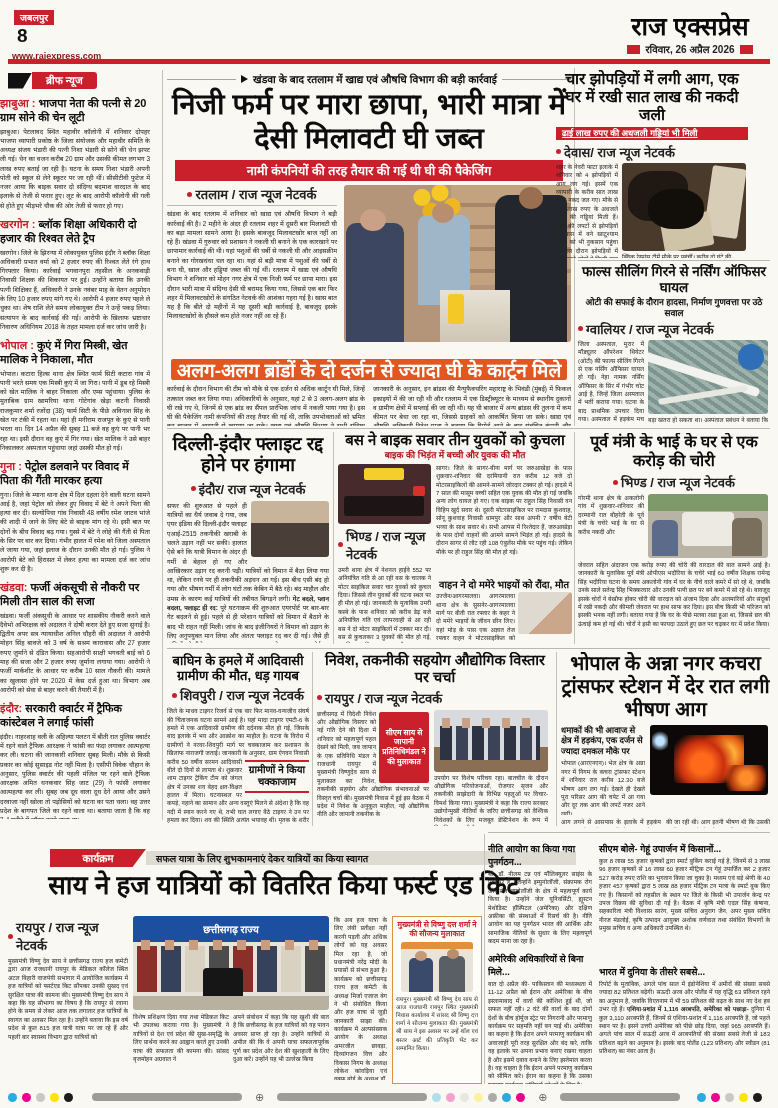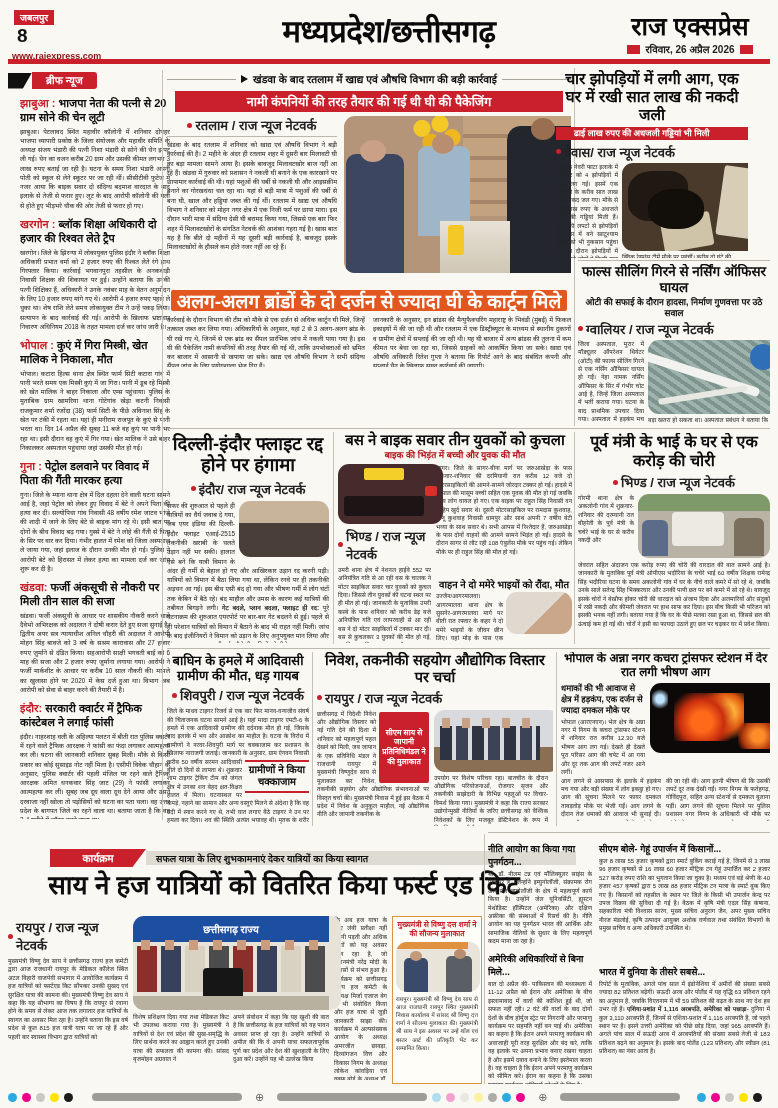--- a/index.html
+++ b/index.html
@@ -10,21 +10,21 @@
   .b6{font-size:6px;line-height:1.4;text-align:justify;color:#262626;overflow:hidden;}
   .hd{font-weight:800;color:#0d0d0d;text-align:center;line-height:1.16;}
   .by{font-size:13px;font-weight:700;color:#222;display:flex;align-items:center;justify-content:center;gap:3px;}
   .by::before{content:"";width:5px;height:5px;border-radius:50%;background:#c9202b;flex:0 0 auto;}
   .by.left{justify-content:flex-start;}
   .rb{background:#c9202b;color:#fff;font-weight:700;display:flex;align-items:center;justify-content:center;text-align:center;}
   .ob{background:#e2571f;color:#fff;font-weight:800;display:flex;align-items:center;justify-content:center;border-radius:2px;}
   .rule{background:#c9202b;}
   .hline{background:#bdb8ad;height:1px;}
   .vline{background:#c6c1b6;width:1px;}
-  .photo{position:relative;overflow:hidden;background:#8a857c;border-radius:11px;flex:0 0 auto;padding-left:12px;}
+  .photo{position:relative;overflow:hidden;background:#8a857c;border-radius:3px;flex:0 0 auto;}
   .ply{position:absolute;}
   .citytab{display:inline-block;background:#c9202b;color:#fff;font-weight:700;font-size:9.5px;padding:1px 6px;}
   .pagenum{font-size:19px;font-weight:800;color:#111;padding-left:3px;}
   .secttitle{font-size:31px;font-weight:800;text-align:center;color:#0a0a0a;letter-spacing:-0.5px;}
   .paper{font-size:25px;font-weight:800;color:#0a0a0a;line-height:1;}
   .daterow{display:flex;align-items:center;justify-content:center;gap:5px;margin-top:3px;}
   .rblk{width:13px;height:9px;background:#c9202b;display:inline-block;}
   .datetxt{font-size:10px;font-weight:700;color:#222;text-align:center;}
   .website{font-size:9px;font-weight:800;color:#8b1216;}
   .wedge{width:24px;height:16px;background:#111;clip-path:polygon(0 0,100% 0,62% 100%,0 100%);}
@@ -58,37 +58,36 @@
 </style>
 </head>
 <body>
 
 <div class="page">
 
   <div class="s" style="left:14px;top:7px;width:70px;">
     <div class="citytab">जबलपुर</div>
     <div class="pagenum">8</div>
   </div>
-  <div class="s secttitle" style="left:165px;top:9px;width:448px;">मध्यप्रदेश/छत्तीसगढ़</div>
   <div class="s" style="left:612px;top:14px;width:156px;text-align:center;">
     <div class="paper">राज एक्सप्रेस</div>
     <div class="daterow">
       <span class="rblk"></span>
       <span class="datetxt">रविवार, 26 अप्रैल 2026</span>
       <span class="rblk"></span>
     </div>
   </div>
   <div class="s website" style="left:12px;top:51px;">www.rajexpress.com</div>
   <div class="s rule" style="left:8px;top:59px;width:762px;height:5px;"></div>
 
   <div class="s briefbadge" style="left:8px;top:72px;">
     <span class="wedge"></span>
     <span class="briefbox">ब्रीफ न्यूज</span>
   </div>
-  <div class="s" style="left:20px;top:97px;width:150px;height:722px;overflow:hidden;">
+  <div class="s" style="left:0;top:97px;width:150px;height:722px;overflow:hidden;">
     <div class="brief-item">
       <div class="brief-h"><span class="bcity">झाबुआ :</span> <span>भाजपा नेता की पत्नी से 20 ग्राम सोने की चेन लूटी</span></div>
       <div class="b" style="max-height:90px;">झाबुआ। पेटलावद स्थित महावीर कॉलोनी में शनिवार दोपहर भाजपा व्यापारी प्रकोष्ठ के जिला संयोजक और महावीर समिति के अध्यक्ष संजय भंडारी की पत्नी निशा भंडारी से सोने की चेन झपट ली गई। चेन का वजन करीब 20 ग्राम और उसकी कीमत लगभग 3 लाख रुपए बताई जा रही है। घटना के समय निशा भंडारी अपनी पोती को स्कूल से लेने स्कूटर पर जा रही थीं। सीसीटीवी फुटेज में नजर आया कि बाइक सवार दो संदिग्ध बदमाश वारदात के बाद इलाके से तेजी से फरार हुए। लूट के बाद आरोपी कॉलोनी की गली से होते हुए भीड़भरे चौक की ओर तेजी से फरार हो गए।</div>
     </div>
     <div class="brief-item">
       <div class="brief-h"><span class="bcity">खरगोन :</span> <span>ब्लॉक शिक्षा अधिकारी दो हजार की रिश्वत लेते ट्रैप</span></div>
       <div class="b" style="max-height:90px;">खरगोन। जिले के झिरन्या में लोकायुक्त पुलिस इंदौर ने ब्लॉक शिक्षा अधिकारी प्रभात वर्मा को 2 हजार रुपए की रिश्वत लेते रंगे हाथ गिरफ्तार किया। कार्रवाई भगवानपुरा तहसील के अनकवाड़ी निवासी शिक्षक की शिकायत पर हुई। उन्होंने बताया कि उनकी पत्नी शिक्षिका हैं, अधिकारी ने उनके नवंबर माह के वेतन अनुमोदन के लिए 10 हजार रुपए मांगे गए थे। आरोपी 4 हजार रुपए पहले ले चुका था। शेष राशि लेते समय लोकायुक्त टीम ने उन्हें पकड़ लिया। सत्यापन के बाद कार्रवाई की गई। आरोपी के खिलाफ भ्रष्टाचार निवारण अधिनियम 2018 के तहत मामला दर्ज कर जांच जारी है।</div>
     </div>
     <div class="brief-item">
       <div class="brief-h"><span class="bcity">भोपाल :</span> <span>कुएं में गिरा मिस्त्री, खेत मालिक ने निकाला, मौत</span></div>
@@ -109,20 +108,21 @@
   </div>
   <div class="s vline" style="left:162px;top:70px;height:750px;"></div>
 
   <div class="s" style="left:167px;top:70px;width:404px;height:356px;overflow:hidden;">
     <div class="kick">
       <span class="kline"></span>
       <span class="karrow"></span>
       <span class="ktext">खंडवा के बाद रतलाम में खाद्य एवं औषधि विभाग की बड़ी कार्रवाई</span>
       <span class="kline"></span>
     </div>
+    <div class="hd" style="font-size:29px;">निजी फर्म पर मारा छापा, भारी मात्रा में देसी मिलावटी घी जब्त</div>
     <div class="rb" style="height:21px;margin:5px 8px 4px;font-size:12.5px;">नामी कंपनियों की तरह तैयार की गई थी घी की पैकेजिंग</div>
     <div style="display:flex;gap:7px;">
       <div style="width:170px;flex:0 0 auto;">
         <div class="by" style="border-bottom:1px solid #bdb8ad;padding-bottom:2px;margin-bottom:3px;">रतलाम / राज न्यूज नेटवर्क</div>
         <div class="b" style="height:145px;">खंडवा के बाद रतलाम में शनिवार को खाद्य एवं औषधि विभाग ने बड़ी कार्रवाई की है। 2 महीने के अंदर ही रतलाम शहर में दूसरी बार मिलावटी घी का बड़ा मामला सामने आया है। इसके बावजूद मिलावटखोर बाज नहीं आ रहे हैं। खंडवा में गुरुवार को प्रशासन ने नकली घी बनाने के एक कारखाने पर छापामार कार्रवाई की थी। यहां पशुओं की चर्बी से नकली घी और आइसक्रीम बनाने का गोरखधंधा चल रहा था। यहां से बड़ी मात्रा में पशुओं की चर्बी से बना घी, खाल और हड्डियां जब्त की गई थीं। रतलाम में खाद्य एवं औषधि विभाग ने शनिवार को मोहन नगर क्षेत्र में एक निजी फर्म पर छापा मारा। इस दौरान भारी मात्रा में संदिग्ध देसी घी बरामद किया गया, जिससे एक बार फिर शहर में मिलावटखोरों के संगठित नेटवर्क की आशंका गहरा गई है। खास बात यह है कि बीते दो महीनों में यह दूसरी बड़ी कार्रवाई है, बावजूद इसके मिलावटखोरों के हौसले कम होते नजर नहीं आ रहे हैं।</div>
       </div>
       <div class="photo" style="width:227px;height:157px;background:#b4957a;">
         <div class="ply" style="right:0;top:0;width:120px;height:100px;background:repeating-linear-gradient(180deg,#c2a27f 0 18px,#a8866a 18px 22px);"></div>
         <div class="ply" style="left:60px;top:-6px;width:60px;height:46px;background:radial-gradient(circle at 30% 40%,#f4c826 8px,transparent 9px),radial-gradient(circle at 60% 30%,#f4c826 8px,transparent 9px),radial-gradient(circle at 80% 60%,#f0b820 8px,transparent 9px),radial-gradient(circle at 45% 70%,#e9b11c 8px,transparent 9px);"></div>
         <div class="ply" style="left:2px;top:38px;width:58px;height:120px;background:#3d4660;border-radius:10px 10px 0 0;"></div>
@@ -138,21 +138,21 @@
     <div class="ob" style="height:21px;margin:5px 4px 4px;font-size:19px;">अलग-अलग ब्रांडों के दो दर्जन से ज्यादा घी के कार्टून मिले</div>
     <div style="display:flex;gap:8px;">
       <div class="b" style="width:198px;height:52px;">कार्रवाई के दौरान विभाग की टीम को मौके से एक दर्जन से अधिक कार्टून घी मिले, जिन्हें तत्काल जब्त कर लिया गया। अधिकारियों के अनुसार, यहां 2 से 3 अलग-अलग ब्रांड के घी रखे गए थे, जिनमें से एक ब्रांड का सैंपल प्रारंभिक जांच में नकली पाया गया है। इस घी की पैकेजिंग नामी कंपनियों की तरह तैयार की गई थी, ताकि उपभोक्ताओं को भ्रमित कर बाजार में आसानी से खपाया जा सके। खाद्य एवं औषधि विभाग ने सभी संदिग्ध सैंपल जांच के लिए प्रयोगशाला भेज दिए हैं।</div>
       <div class="b" style="width:198px;height:52px;">जानकारी के अनुसार, इन ब्रांडस की मैन्युफैक्चरिंग महाराष्ट्र के भिवंडी (मुंबई) में फिकल इकाइयों में की जा रही थी और रतलाम में एक डिस्ट्रीब्यूटर के माध्यम से स्थानीय दुकानों व ग्रामीण क्षेत्रों में सप्लाई की जा रही थी। यह घी बाजार में अन्य ब्रांडस की तुलना में कम कीमत पर बेचा जा रहा था, जिससे ग्राहकों को आकर्षित किया जा सके। खाद्य एवं औषधि अधिकारी रितेश गुप्ता ने बताया कि रिपोर्ट आने के बाद संबंधित कंपनी और सप्लाई चैन के खिलाफ सख्त कार्रवाई की जाएगी।</div>
     </div>
   </div>
   <div class="s vline" style="left:574px;top:68px;height:358px;"></div>
 
   <div class="s" style="left:556px;top:70px;width:192px;height:188px;overflow:hidden;">
     <div class="hd" style="font-size:15.5px;">चार झोपड़ियों में लगी आग, एक घर में रखी सात लाख की नकदी जली</div>
-    <div class="rb" style="height:13px;margin:3px 0;font-size:8.6px;justify-content:flex-start;padding-left:18px;">ढाई लाख रुपए की अधजली गड्डियां भी मिली</div>
+    <div class="rb" style="height:13px;margin:3px 0;font-size:8.6px;justify-content:flex-start;padding-left:6px;text-decoration:underline;">ढाई लाख रुपए की अधजली गड्डियां भी मिली</div>
     <div class="by left" style="margin:1px 0 2px;">देवास/ राज न्यूज नेटवर्क</div>
     <div style="display:flex;gap:4px;">
       <div class="b6" style="width:62px;height:118px;">शहर के नेवरी फाटा इलाके में शनिवार को 4 झोपड़ियों में आग लग गई। इसमें एक व्यापारी के करीब सात लाख रुपए नकद जल गए। मौके से ढाई लाख रुपए के अधजले नोटों की गड्डियां मिली हैं। आग की लपटों से झोपड़ियों के पास में बने खाटूश्याम मंदिर को भी नुकसान पहुंचा है। इस दौरान झोपड़ियों में रहने वाले लोगों ने किसी तरह अपनी जान बचाई। हालांकि, उनका अधिकांश सामान आग में जल गया। सूचना मिलते ही देवास और सोनकच्छ से फायर</div>
       <div style="width:124px;">
         <div class="photo" style="width:124px;height:88px;background:#4a3a2c;">
           <div class="ply" style="left:6px;top:8px;width:60px;height:50px;background:#201812;border-radius:40% 30% 45% 35%;"></div>
           <div class="ply" style="right:4px;top:4px;width:34px;height:70px;background:#d8cdb6;border-radius:3px;transform:rotate(8deg);"></div>
           <div class="ply" style="left:40px;bottom:2px;width:50px;height:34px;background:#cfc3a8;border-radius:3px;transform:rotate(-10deg);"></div>
           <div class="ply" style="left:26px;top:26px;width:56px;height:40px;background:#120e0a;border-radius:45%;"></div>
         </div>
@@ -256,21 +256,21 @@
           <div class="ply" style="left:6px;top:16px;width:100px;height:34px;background:repeating-linear-gradient(90deg,#2d3342 0 12px,#d8dade 12px 16px,#3c4356 16px 28px,#d8dade 28px 32px);"></div>
           <div class="ply" style="left:8px;top:8px;width:100px;height:10px;background:repeating-linear-gradient(90deg,#c9a184 0 8px,transparent 8px 20px);"></div>
         </div>
         <div class="b6" style="height:66px;margin-top:2px;">उपयोग पर विशेष परिचय रहा। बातचीत के दौरान औद्योगिक परियोजनाओं, रोजगार सृजन और तकनीकी साझेदारी के विभिन्न पहलुओं पर विचार-विमर्श किया गया। मुख्यमंत्री ने कहा कि राज्य सरकार उद्योगोन्मुखी नीतियों के जरिए छत्तीसगढ़ को वैश्विक निवेशकों के लिए मजबूत डेस्टिनेशन के रूप में विकसित कर रही है।</div>
       </div>
     </div>
   </div>
   <div class="s vline" style="left:556px;top:652px;height:174px;"></div>
 
   <div class="s" style="left:561px;top:652px;width:209px;height:176px;overflow:hidden;">
-    <div class="hd" style="font-size:12px;">भोपाल के अन्ना नगर कचरा ट्रांसफर स्टेशन में देर रात लगी भीषण आग</div>
+    <div class="hd" style="font-size:20px;">भोपाल के अन्ना नगर कचरा ट्रांसफर स्टेशन में देर रात लगी भीषण आग</div>
     <div style="display:flex;gap:5px;margin-top:3px;">
       <div style="width:84px;flex:0 0 auto;">
         <div style="font-size:8.4px;font-weight:800;line-height:1.3;color:#111;">धमाकों की भी आवाज से क्षेत्र में हड़कंप, एक दर्जन से ज्यादा दमकल मौके पर</div>
         <div class="b6" style="height:56px;margin-top:2px;">भोपाल (आरएनएन)। भेल क्षेत्र के अन्ना नगर में निगम के कचरा ट्रांसफर स्टेशन में शनिवार रात करीब 12.30 बजे भीषण आग लग गई। देखते ही देखते पूरा परिसर आग की चपेट में आ गया और दूर तक आग की लपटें नजर आने लगीं।</div>
       </div>
       <div class="photo" style="width:118px;height:70px;background:#0c0908;">
         <div class="ply" style="left:24px;top:10px;width:70px;height:48px;background:radial-gradient(circle at 40% 60%,#ff6a1a 10px,#c92f0e 22px,transparent 34px),radial-gradient(circle at 75% 40%,#ffb23a 8px,#e05a12 18px,transparent 28px);"></div>
         <div class="ply" style="right:2px;bottom:4px;width:40px;height:26px;background:radial-gradient(circle,#ff8c2a 6px,#a8320c 16px,transparent 22px);"></div>
         <div class="ply" style="left:2px;top:6px;width:16px;height:20px;background:radial-gradient(circle,#bfe3ff 4px,transparent 10px);"></div>
       </div>

